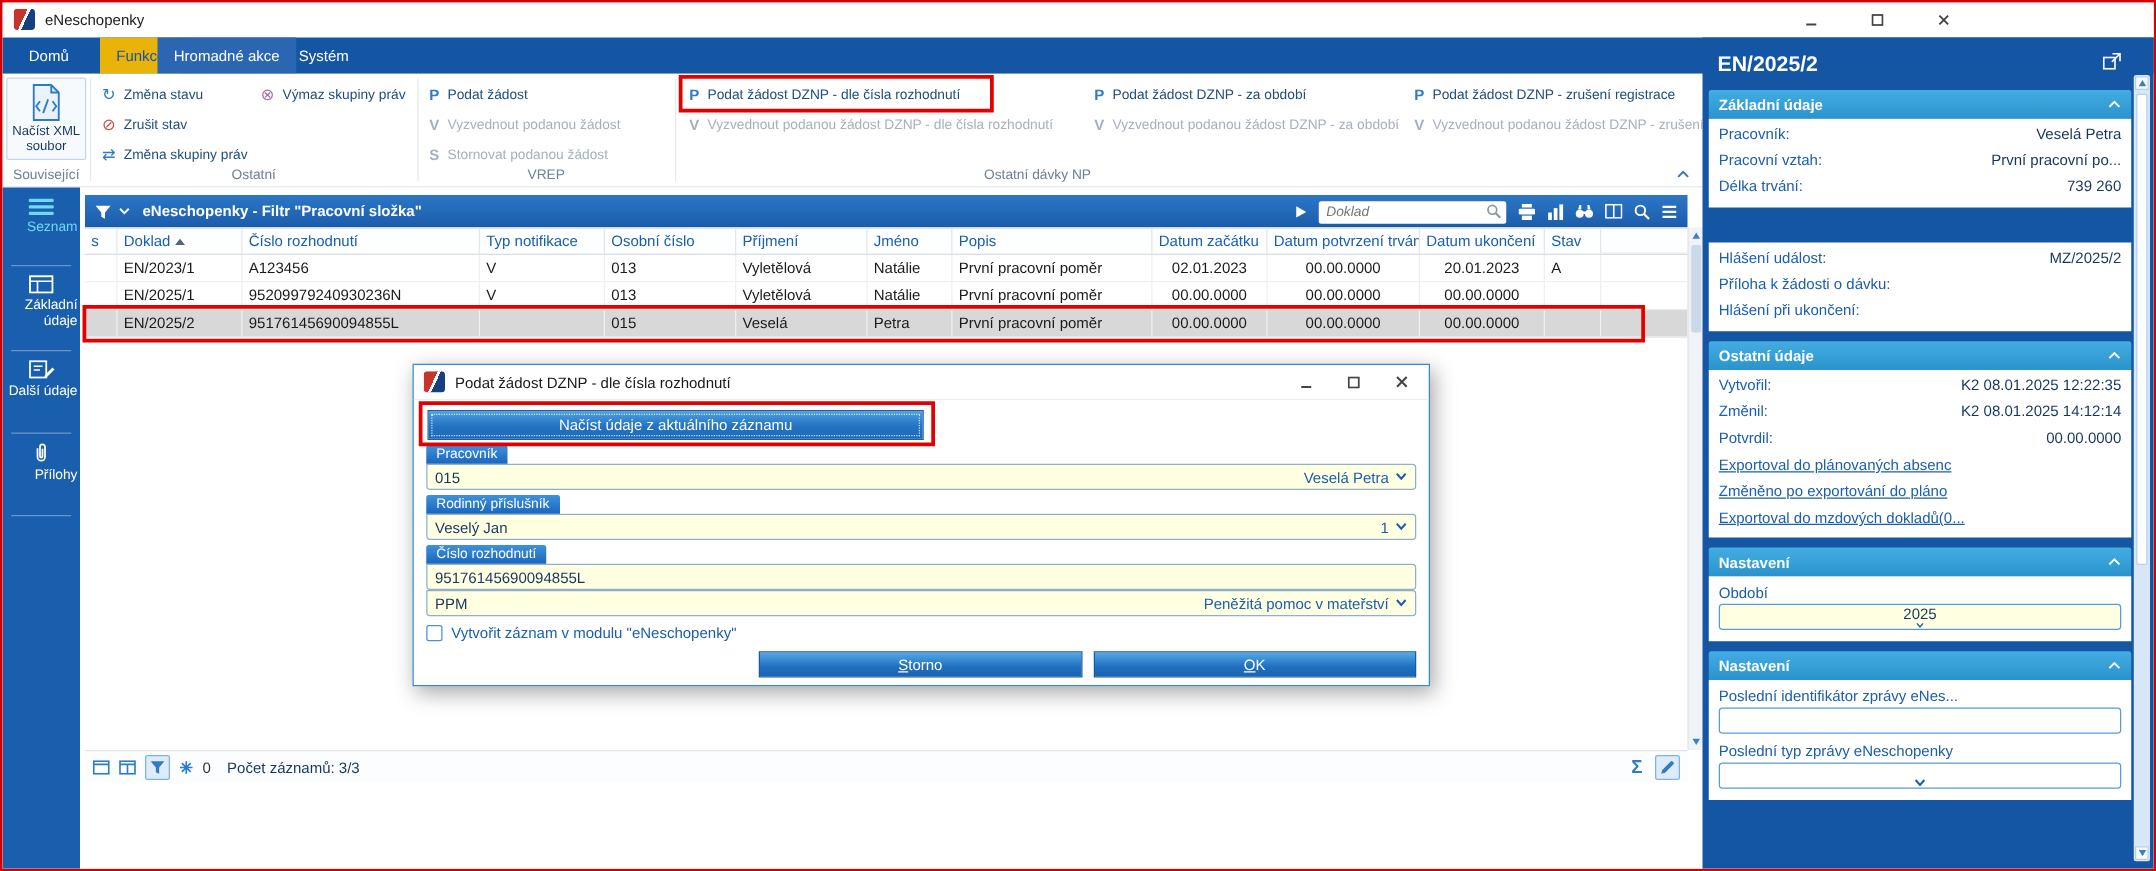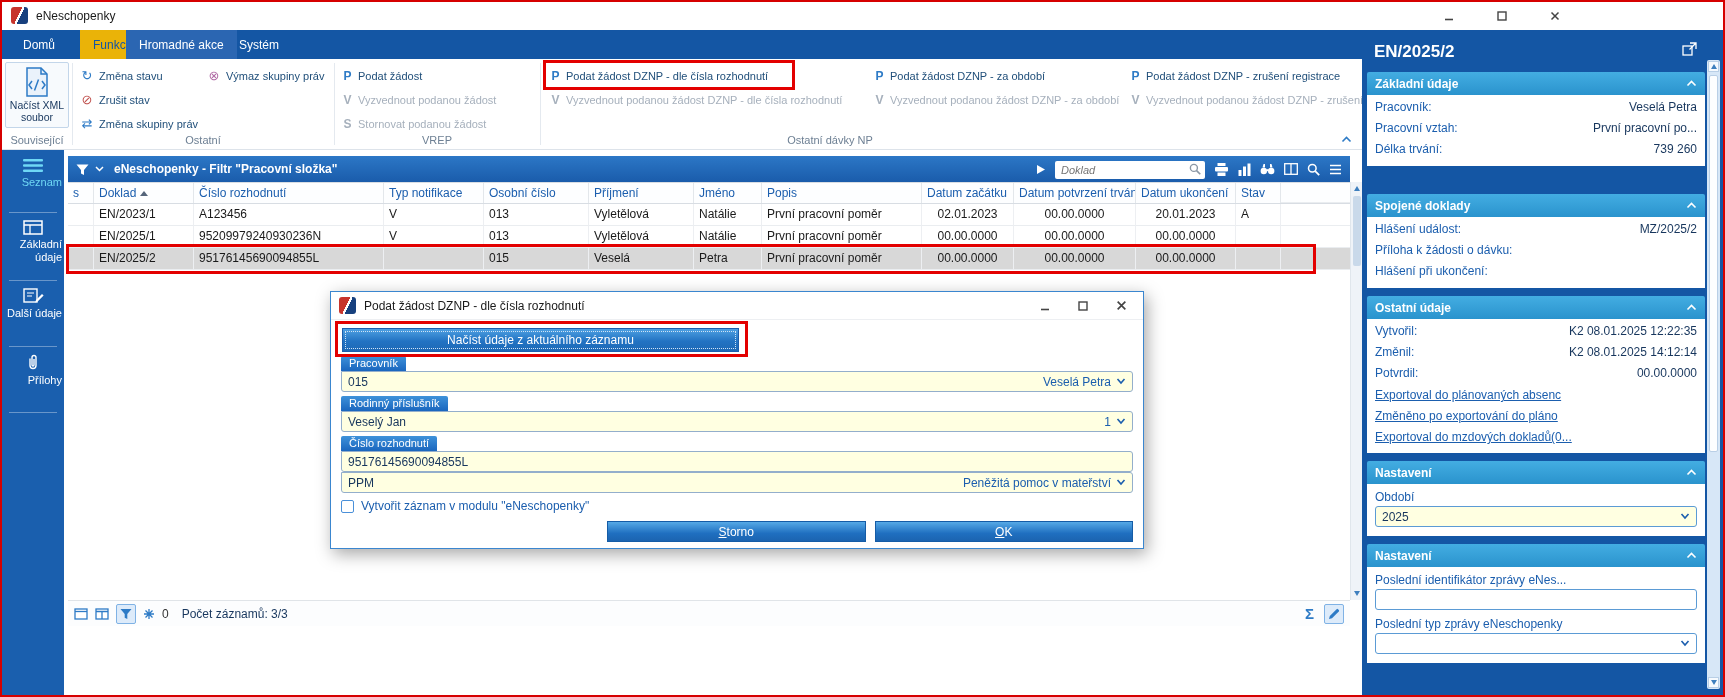--- a/index.html
+++ b/index.html
@@ -110,22 +110,22 @@
            display:flex; align-items:center; padding:0 8px; border-radius:2px 2px 0 0; }
   .phead svg { margin-left:auto; }
   .pbody { background:#fff; padding:3px 0 5px; }
   .prow { display:flex; justify-content:space-between; padding:2px 8px; font-size:12px; height:21px; }
   .plabel { color:#1B5EAE; white-space:nowrap; }
   .pvalue { color:#17365D; white-space:nowrap; overflow:hidden; margin-left:6px; }
   .plink { color:#1B5EAE; text-decoration:underline; padding:3px 8px; font-size:12px;
            white-space:nowrap; overflow:hidden; height:21px; }
   .pfield-label { color:#1B5EAE; font-size:12px; padding:3px 8px 2px; height:19px; }
   .pinput { margin:0 8px 4px; height:21px; border:1px solid #5B9BD5; border-radius:3px; background:#fff;
-            display:flex; align-items:center; justify-content:space-between; padding:0 6px;
-            font-size:12px; color:#17365D; }
+            display:flex; align-items:center; justify-content:space-between; padding:0 16px;
+            font-size:12px; color:#17365D;flex-direction:column; }
   .pinput.yellow { background:#FFFFE1; }
 
   
   .modal { position:absolute; left:328px; top:289px; width:814px; background:#fff;
            border:1px solid #3A86CF; box-shadow:3px 5px 16px rgba(0,0,0,.35); z-index:20; }
   .mtitle { height:28px; display:flex; align-items:center; padding:0 8px; border-bottom:1px solid #EDEFF2; }
   .mtitle .txt { font-size:12px; color:#1A1A1A; margin-left:8px; }
   .mbtns { margin-left:auto; display:flex; gap:28px; align-items:center; padding-right:8px; }
   .mbody { padding:8px 10px 6px; }
   .loadbtn { width:397px; height:24px; background:linear-gradient(#4EA0E1,#2273C3 55%,#1E69B6);
@@ -544,26 +544,20 @@
               <span class="pvalue">První pracovní po...</span>
             </div>
           <div class="prow">
               <span class="plabel">Délka trvání:</span>
               <span class="pvalue">739 260</span>
             </div>
         </div>
       </div>
 
       <div class="psec">
-        <div class="phead">
-          <span>Spojené doklady</span>
-          <svg width="11" height="7" viewBox="0 0 11 7">
-              <path d="M1.5 5.5L5.5 1.5 9.5 5.5" fill="none" stroke="#fff" stroke-width="1.6"></path>
-            </svg>
-        </div>
         <div class="pbody">
           <div class="prow">
               <span class="plabel">Hlášení událost:</span>
               <span class="pvalue">MZ/2025/2</span>
             </div>
           <div class="prow">
               <span class="plabel">Příloha k žádosti o dávku:</span>
               <span class="pvalue"></span>
             </div>
           <div class="prow">

